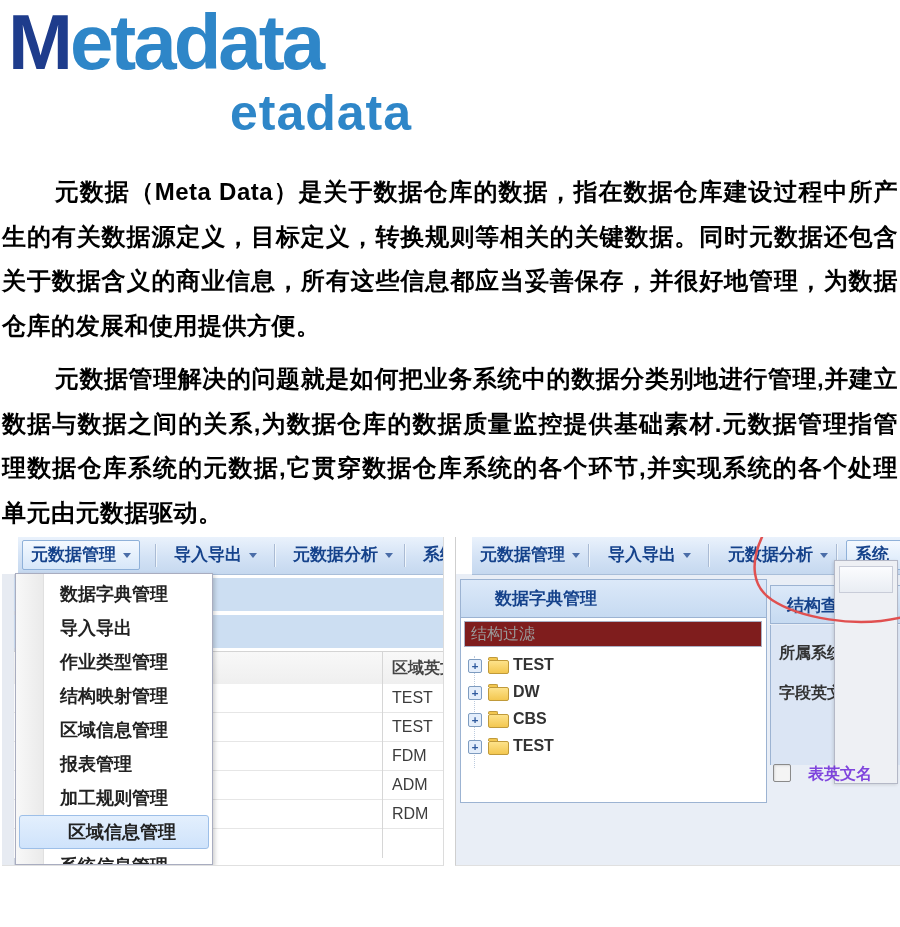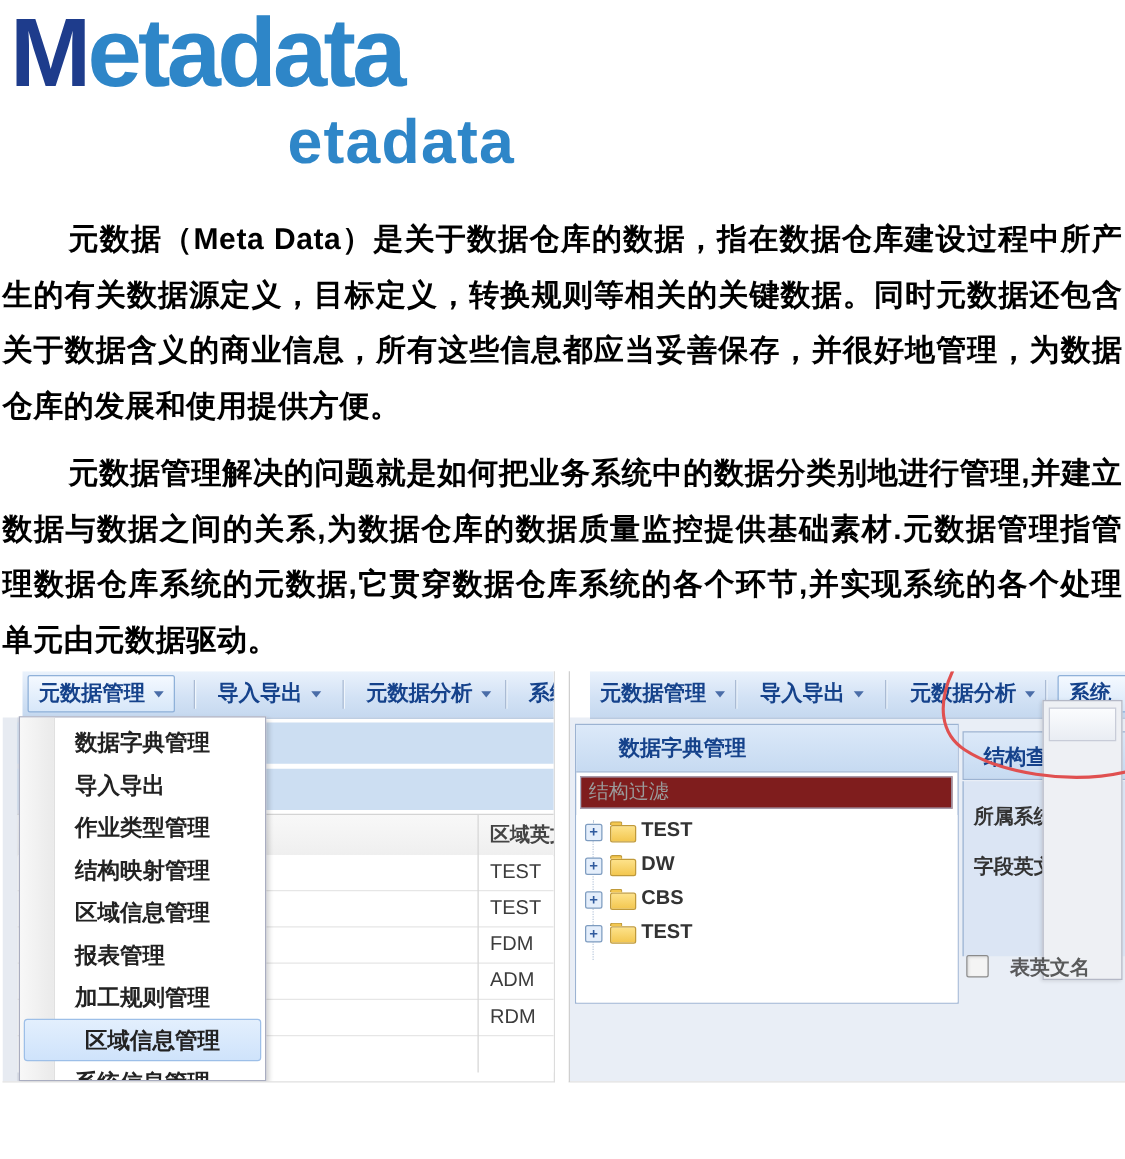--- a/index.html
+++ b/index.html
@@ -81,21 +81,21 @@
   .rpanel-hdr{position:absolute;left:314px;top:48px;width:131px;height:39px;
     background:linear-gradient(#dce9f9,#c6daf1);border:1px solid #9cb3d2;
     font-size:17px;font-weight:bold;color:#15428b;line-height:39px;padding-left:16px;
     white-space:nowrap;overflow:hidden;box-sizing:border-box;}
   .rpanel-body{position:absolute;left:314px;top:88px;width:131px;height:140px;
     background:#dbe5f4;border-left:1px solid #9cb3d2;box-sizing:border-box;}
   .rfield{position:absolute;left:8px;font-size:16px;font-weight:600;color:#333;white-space:nowrap;}
   .cbrow{position:absolute;left:314px;top:225px;right:0;height:30px;z-index:25;}
   .cbox{position:absolute;left:3px;top:2px;width:16px;height:16px;background:#f4f4f4;
     border:1px solid #8a8a8a;border-radius:2px;box-shadow:inset 1px 1px 2px #d9d9d9;}
-  .cblabel{position:absolute;left:38px;top:2px;font-size:16px;font-weight:600;color:#404040;
+  .cblabel{position:absolute;left:38px;top:2px;font-size:16px;font-weight:600;color:#6d28d9;
     white-space:nowrap;opacity:.85;}
   .overlay{position:absolute;left:378px;top:23px;width:62px;height:222px;background:#eef0f4;
     border:1px solid #b4b8c6;box-shadow:-1px 1px 3px rgba(0,0,0,.12);z-index:20;}
   .overlay-hdr{position:absolute;left:4px;right:4px;top:5px;height:25px;
     background:linear-gradient(#fbfcfe,#e9edf3);border:1px solid #c8ccd8;}
   .redarc{position:absolute;inset:0;z-index:30;pointer-events:none;}
 </style>
 </head>
 <body>
 

